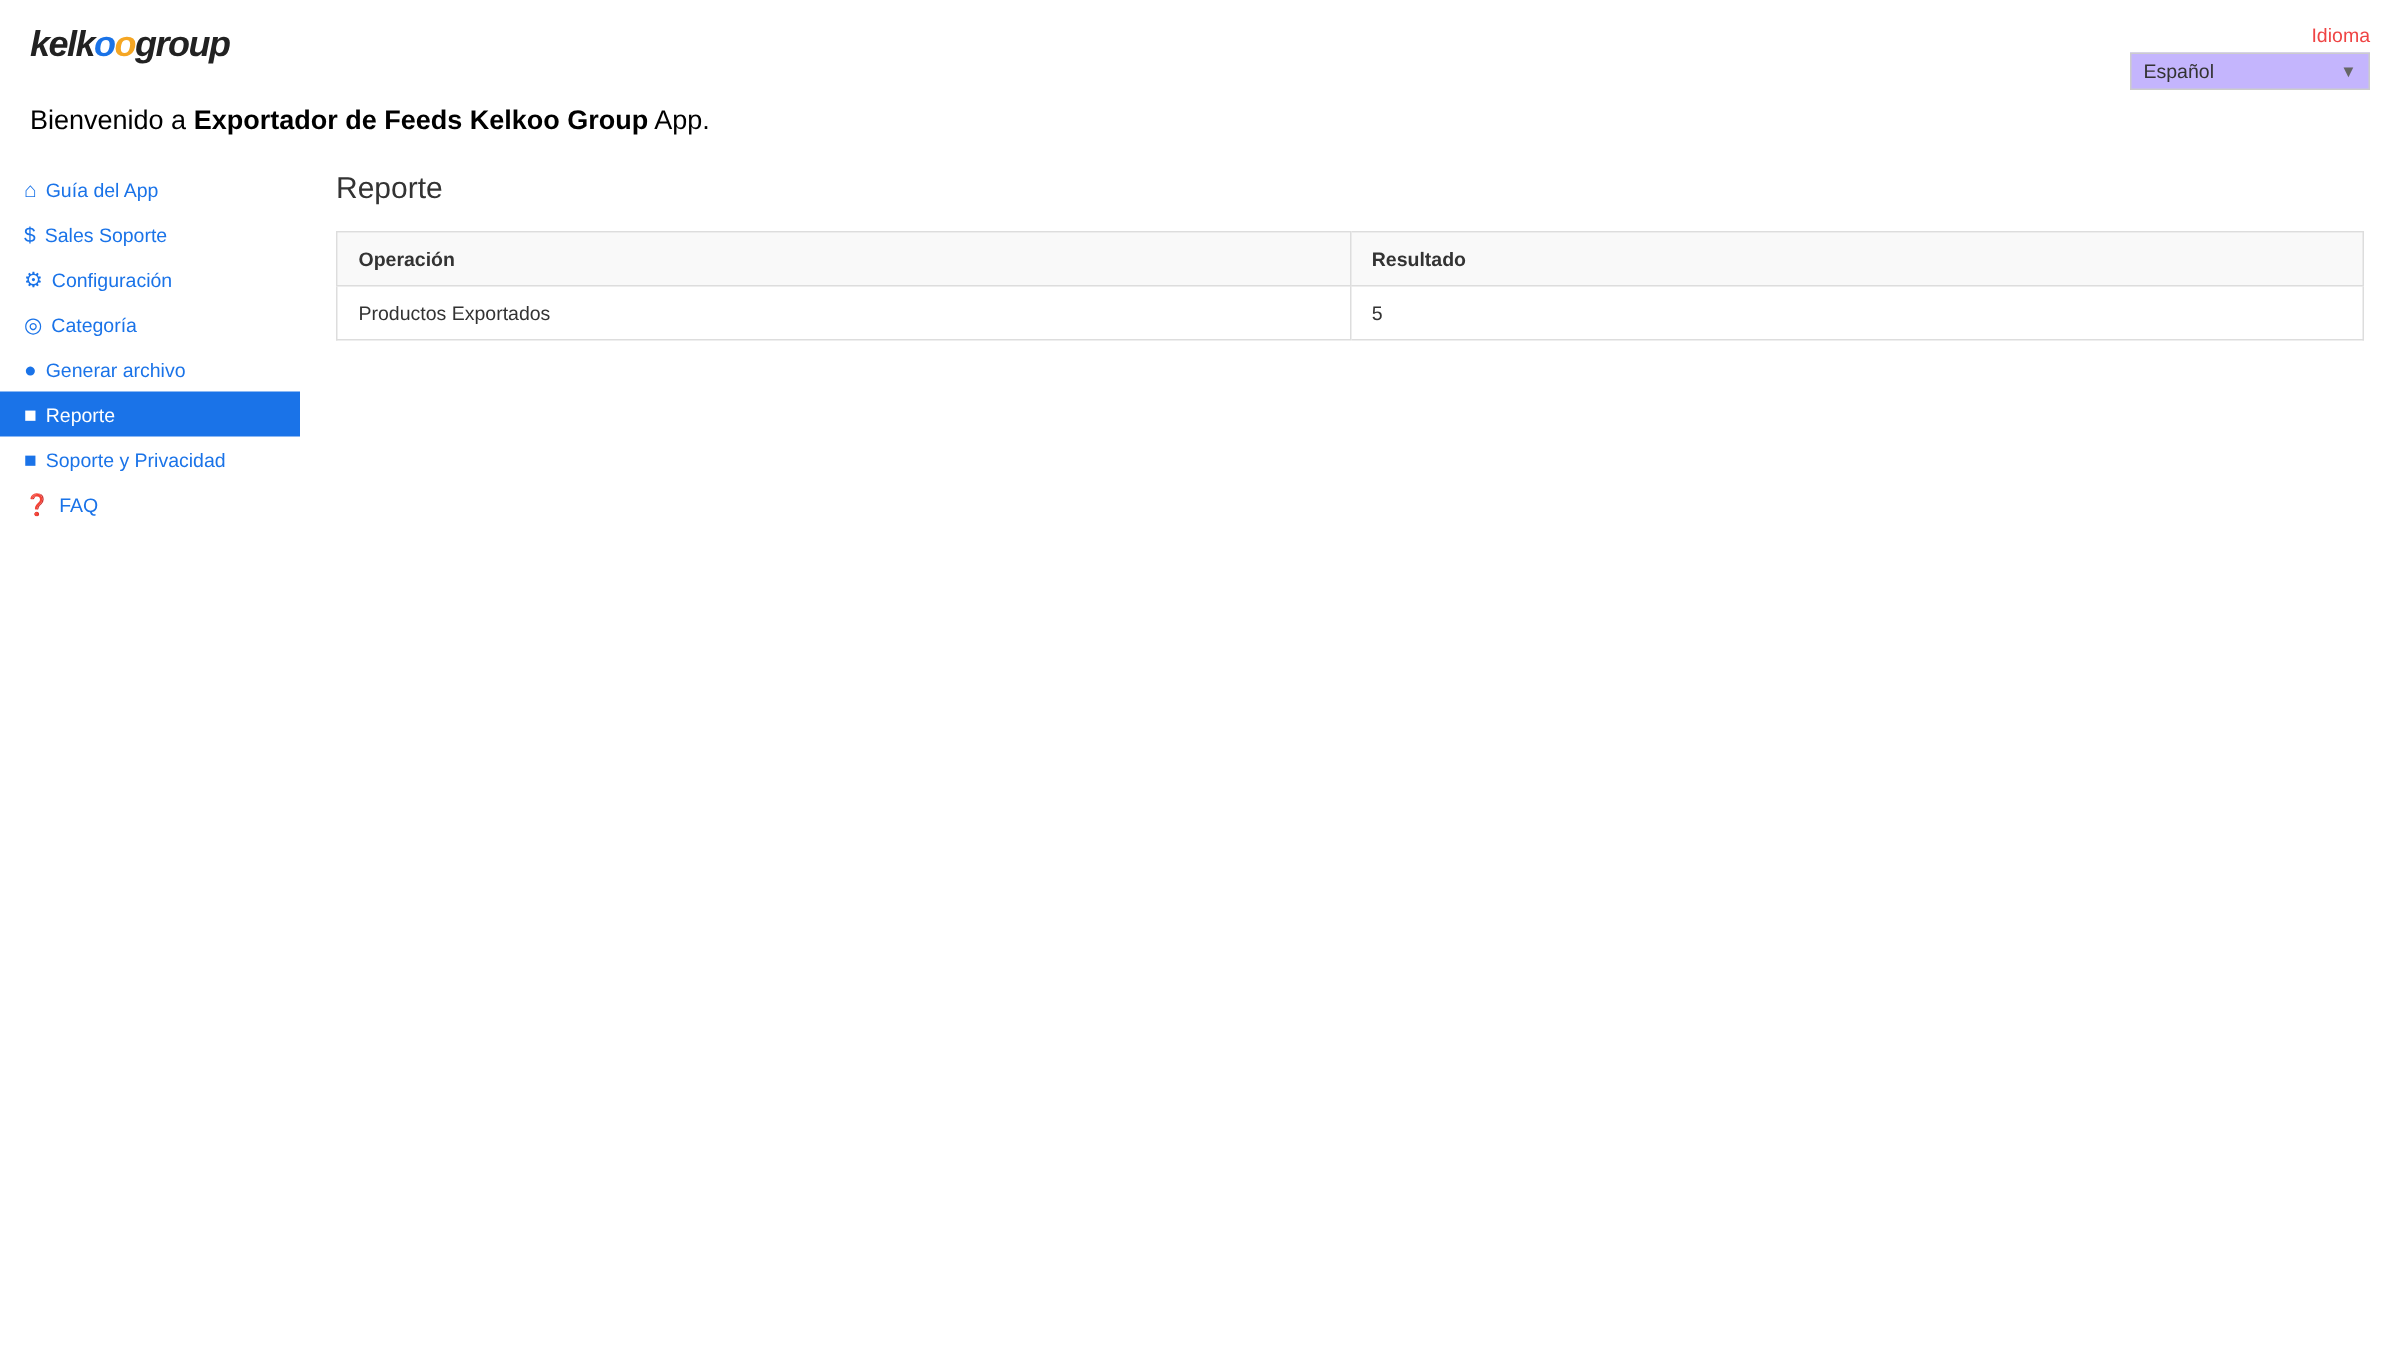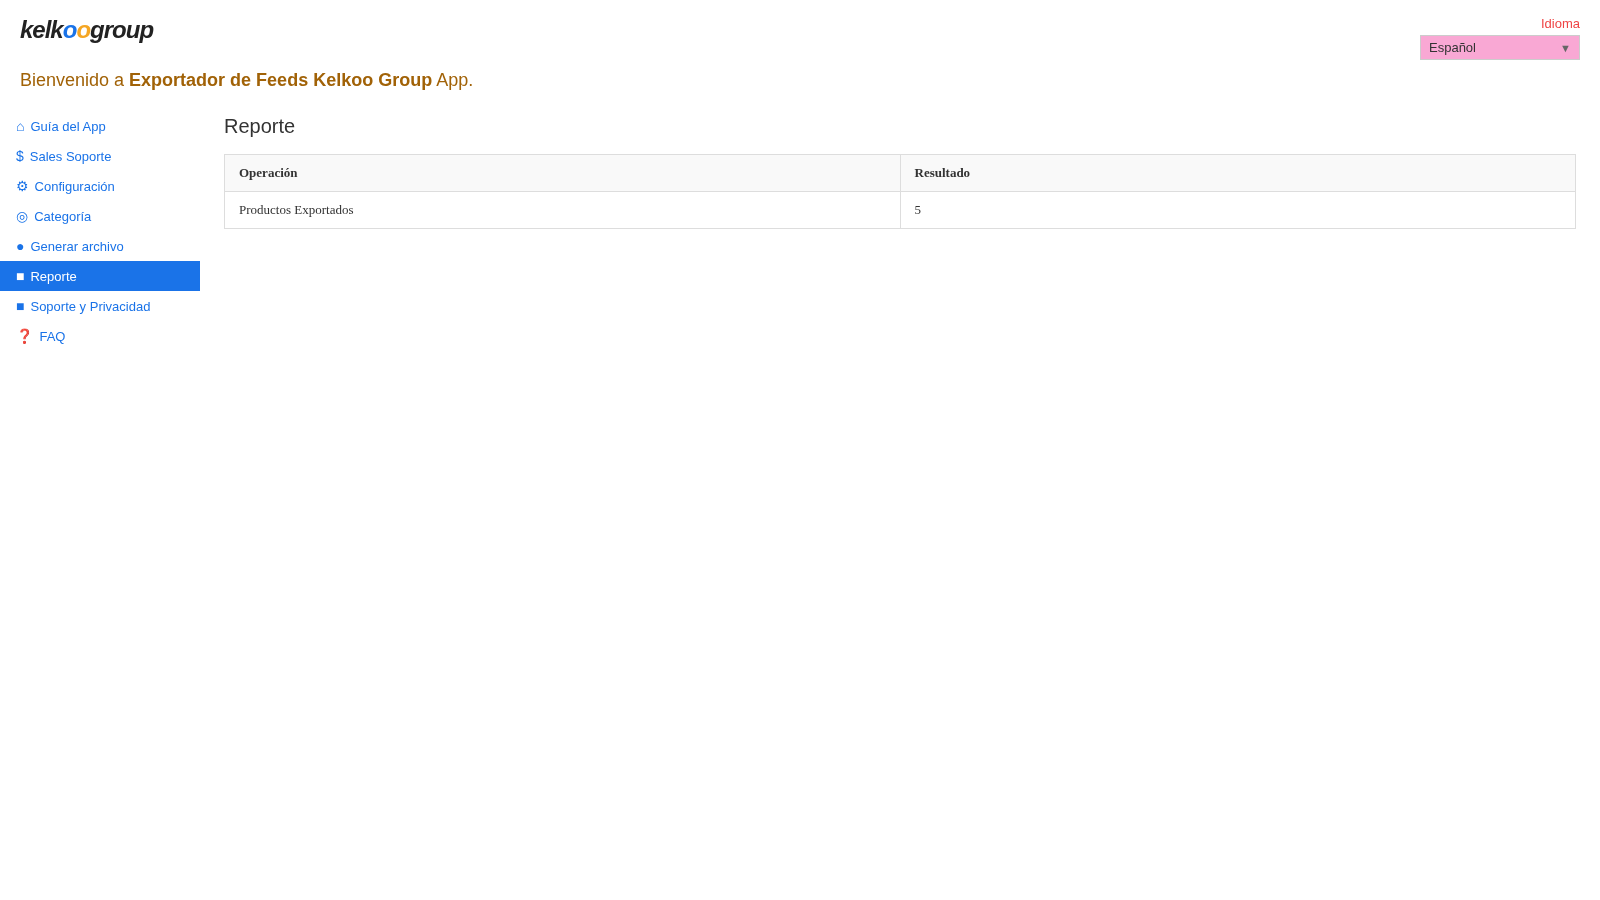--- a/index.html
+++ b/index.html
@@ -16,36 +16,36 @@
       font-size: 24px;
       font-weight: 900;
       color: #222;
       letter-spacing: -1px;
       font-style: italic;
     }
     .logo .k-blue { color: #1a73e8; }
     .logo .o-orange { color: #f5a623; }
     .welcome {
       font-size: 18px;
-      color: #a16207;
+      color: #000000;
       padding: 10px 20px 16px 20px;
     }
     .welcome strong { font-weight: 900; }
 
     
     .lang-section { text-align: right; }
     .lang-label { font-size: 13px; color: #ef4444; margin-bottom: 4px; }
     .lang-select {
       display: flex;
       align-items: center;
       border: 1px solid #ccc;
       border-radius: 0;
       padding: 4px 8px;
       font-size: 13px;
-      background: #f9a8d4;
+      background: #c4b5fd;
       cursor: pointer;
       min-width: 160px;
       justify-content: space-between;
     }
     .lang-select .chevron { color: #666; font-size: 11px; }
 
     
     .layout {
       display: flex;
       padding: 0;
@@ -86,21 +86,20 @@
       font-weight: 400;
       color: #333;
       margin-bottom: 16px;
     }
 
     
     .report-table {
       width: 100%;
       border-collapse: collapse;
       border: 1px solid #ddd;
-      font-family: Liberation Serif, serif;
     }
     .report-table th {
       background: #f9f9f9;
       text-align: left;
       padding: 10px 14px;
       font-size: 13px;
       font-weight: 600;
       color: #333;
       border-bottom: 1px solid #ddd;
     }

